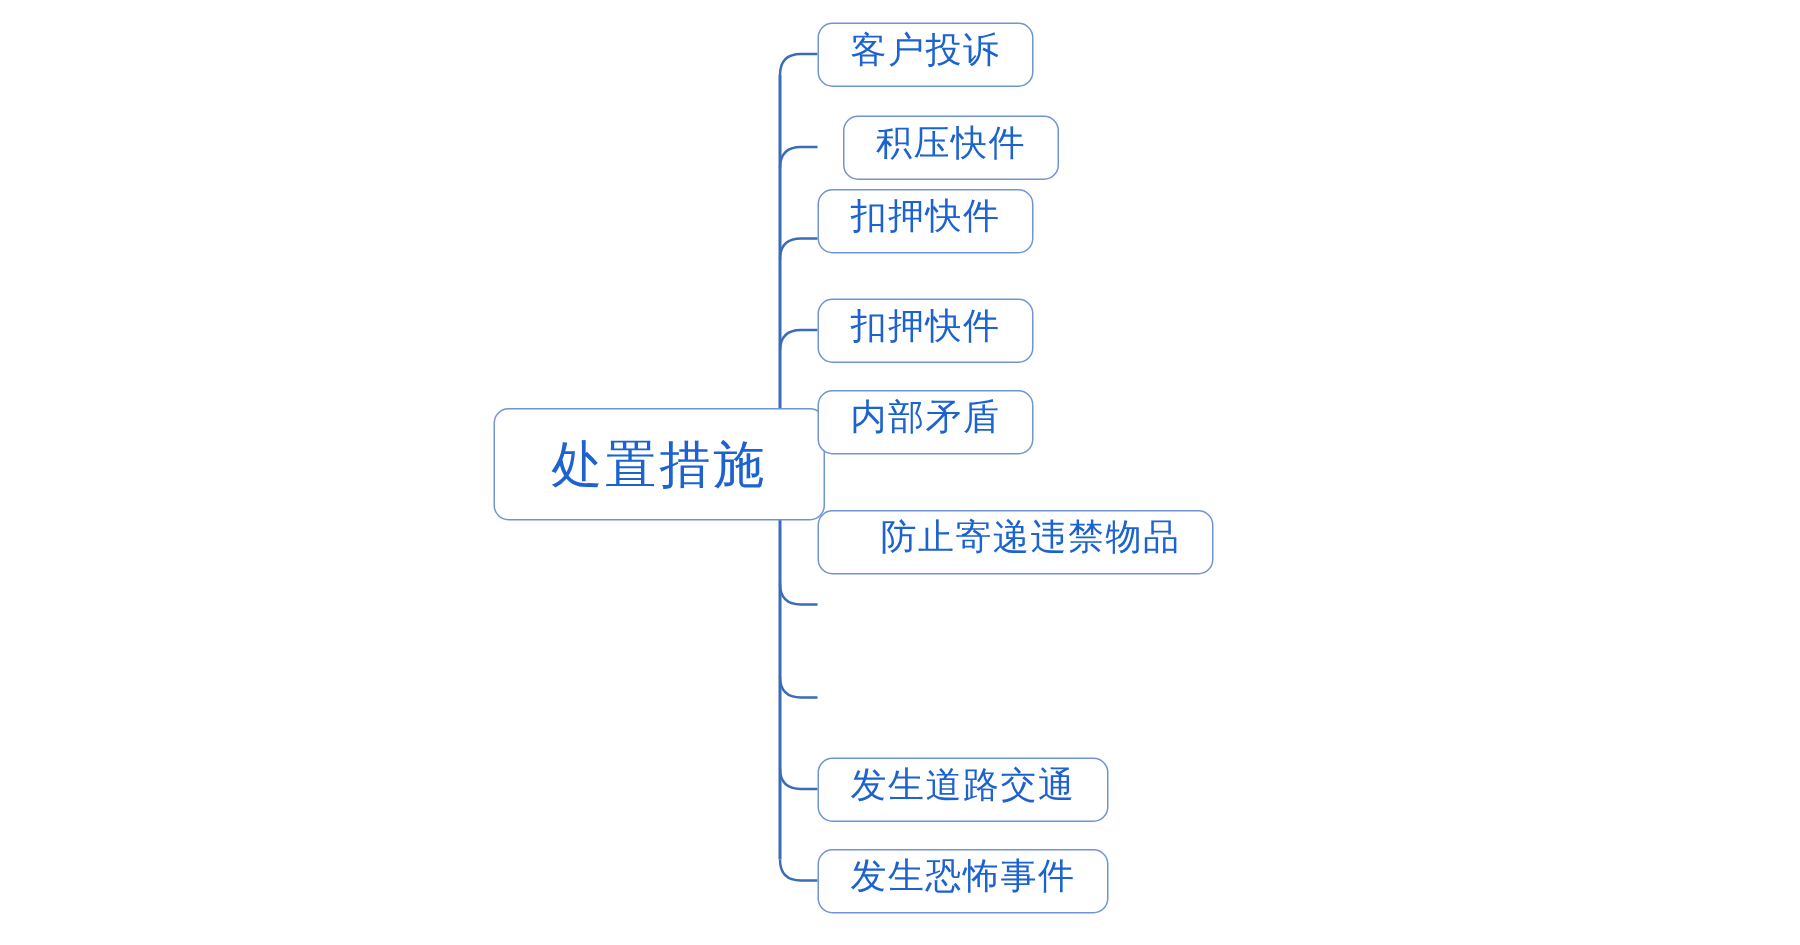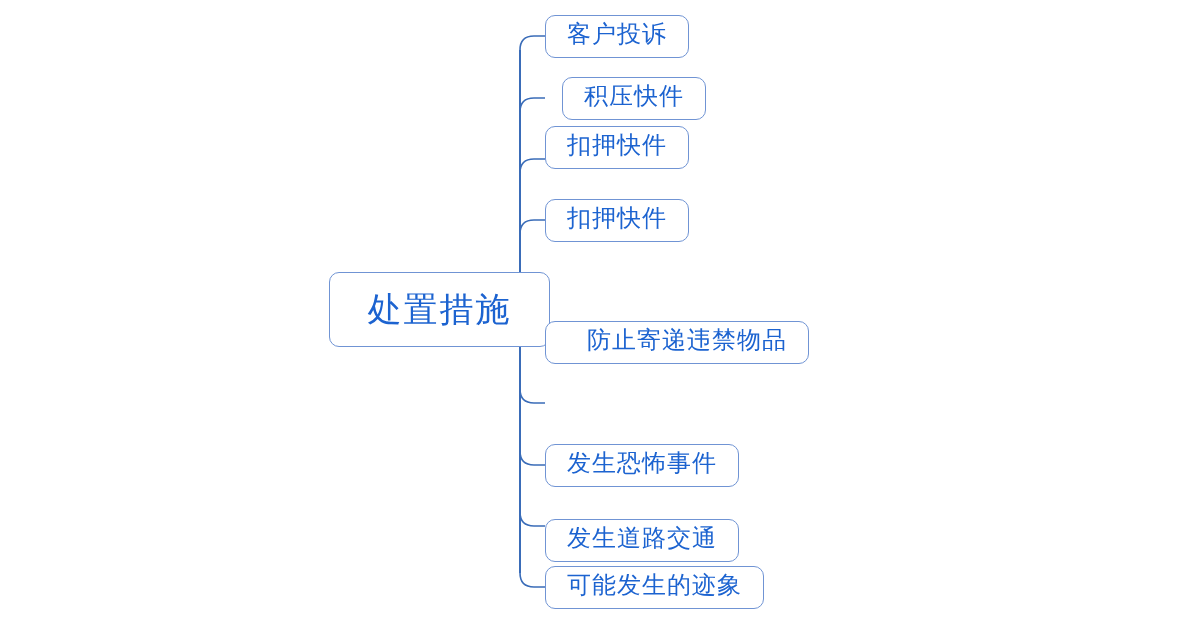--- a/index.html
+++ b/index.html
@@ -64,24 +64,24 @@
     line-height: 40px;
     padding: 0 21px;
     font-size: 24px;
     letter-spacing: 1px;
   }
   .c0 { top: 15px; }
   .c1 { top: 77px; margin-left: 17px; }
   .c2 { top: 126px; }
   .c3 { top: 199px; }
   .c4 { top: 260px; }
-  .c5 { top: 321px; padding-left: 41px; }
+  .c5 { top: 340px; padding-left: 41px; }
   .c6 { top: 382px; }
   .c7 { top: 444px; }
-  .c8 { top: 519px; }
+  .c8 { top: 505px; }
   .c9 { top: 566px; }
 </style>
 </head>
 <body>
 
 <div class="canvas">
 
   <svg class="connector-layer" viewBox="0 0 1200 630" xmlns="http://www.w3.org/2000/svg" aria-hidden="true">
     <path class="trunk" d="M506 310 H520 M520 50 V573"></path>
     <path class="branches" d="M520 50 Q520 36 534 36 H545
@@ -105,26 +105,26 @@
   </div>
   <div class="node child-node c1">
     <span>积压快件</span>
   </div>
   <div class="node child-node c2">
     <span>扣押快件</span>
   </div>
   <div class="node child-node c3">
     <span>扣押快件</span>
   </div>
+  <div class="node child-node c4">
+    <span>内部矛盾</span>
+  </div>
   <div class="node child-node c5">
     <span>防止寄递违禁物品</span>
-  </div>
-  <div class="node child-node c7">
-    <span>发生恐怖事件</span>
   </div>
   <div class="node child-node c8">
     <span>发生道路交通</span>
   </div>
   <div class="node child-node c9">
-    <span>可能发生的迹象</span>
+    <span>发生恐怖事件</span>
   </div>
 
 </div>
 
 </body></html>

